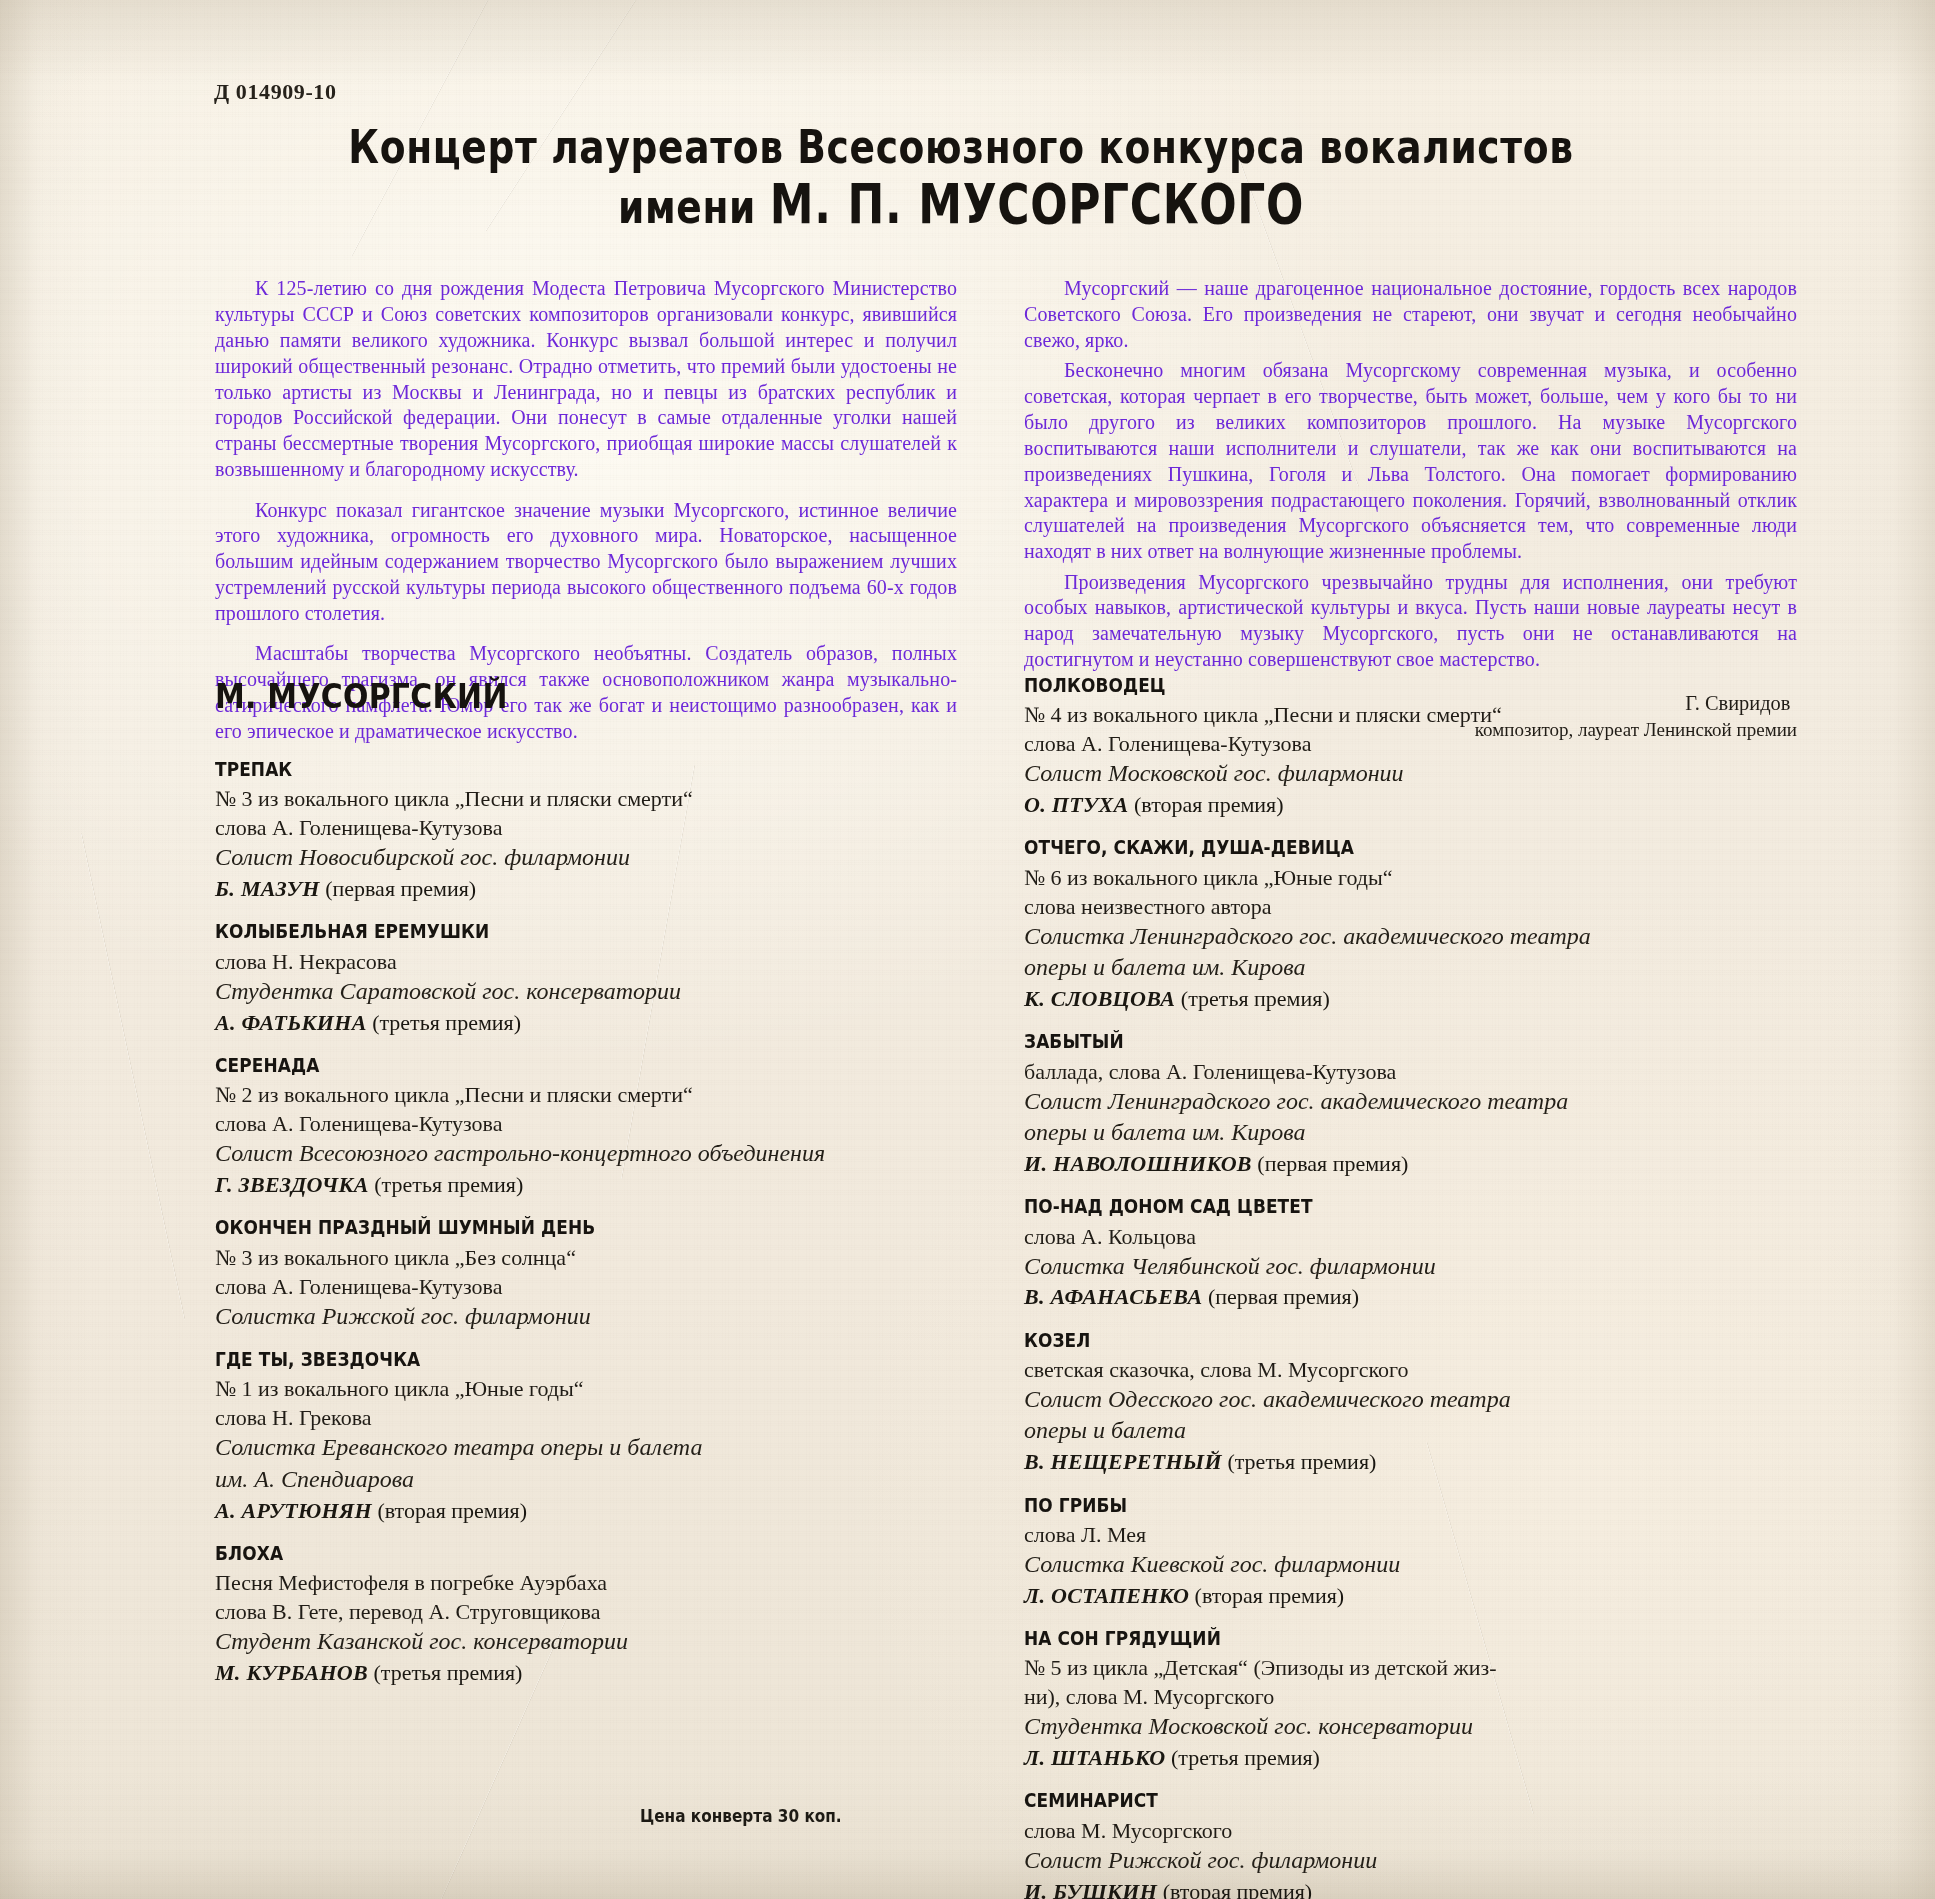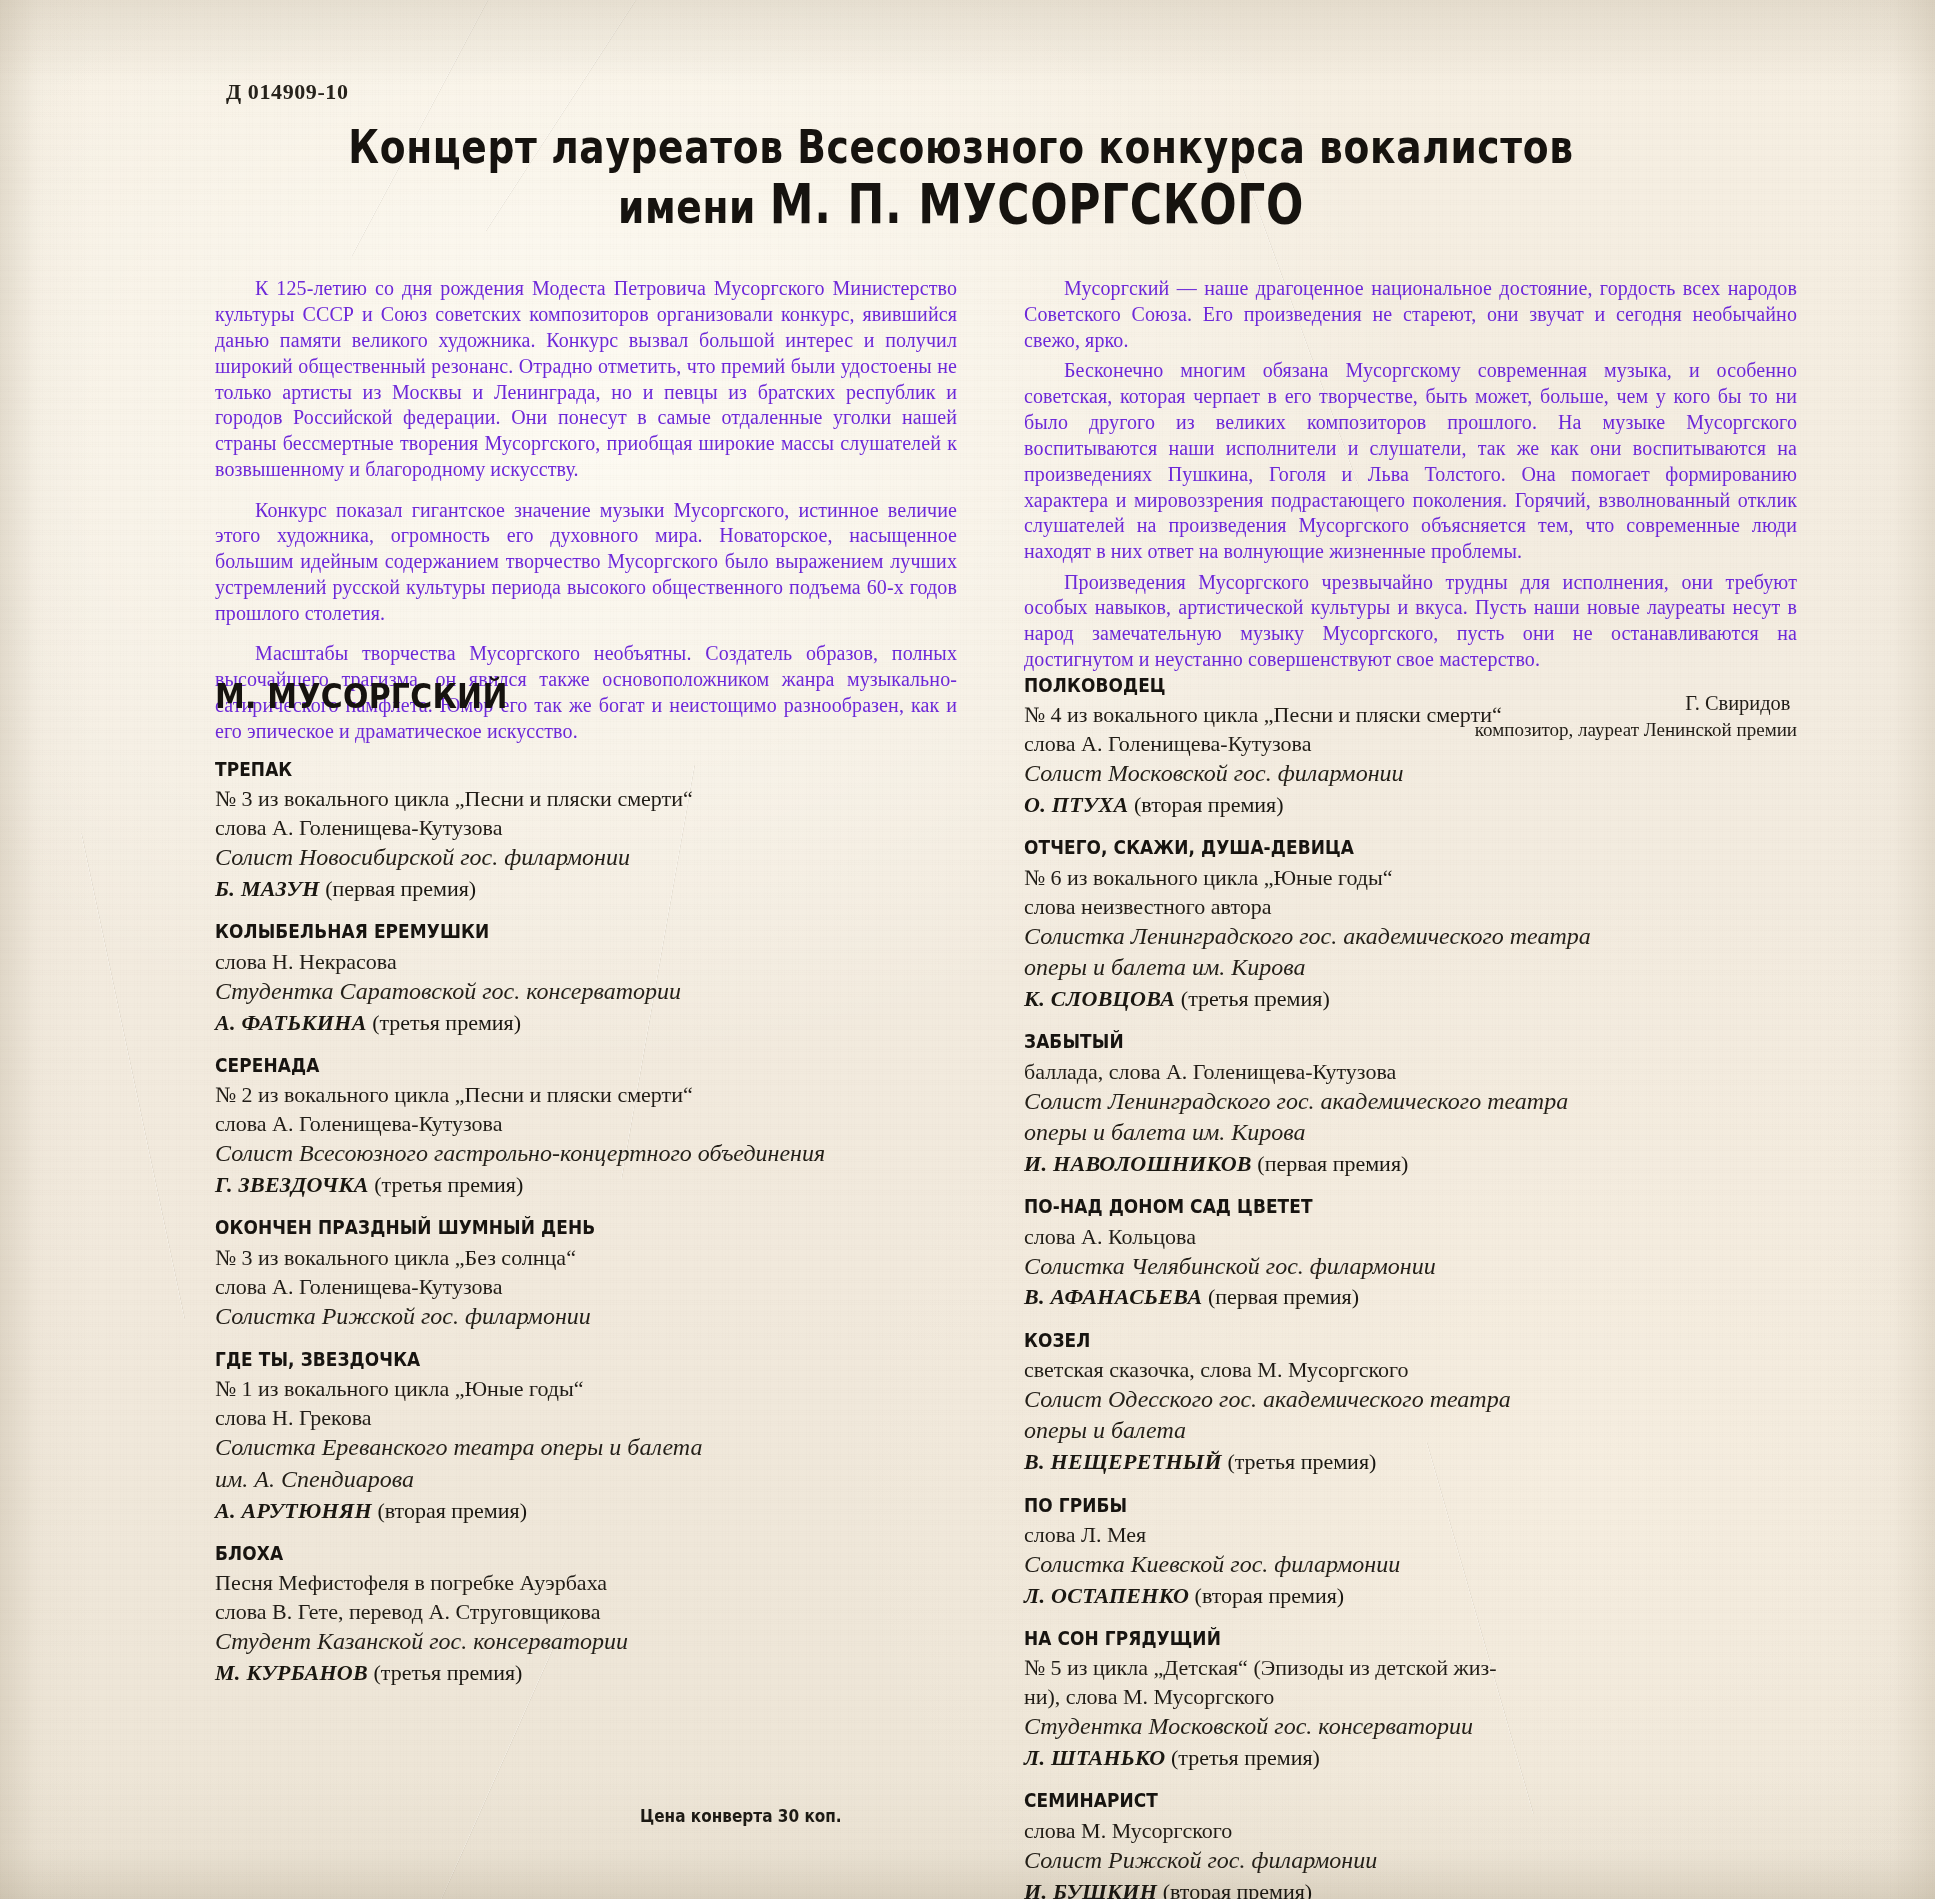--- a/index.html
+++ b/index.html
@@ -58,21 +58,21 @@
   }
 
   
   #content {
     position: absolute;
     inset: 0;
   }
 
   #catalog-number {
     position: absolute;
-    left: 226px;
+    left: 214px;
     top: 79px;
     font-family: "Liberation Serif", serif;
     font-weight: 700;
     font-size: 22px;
     letter-spacing: 0.6px;
     color: #26221b;
   }
 
   #title-block {
     position: absolute;

